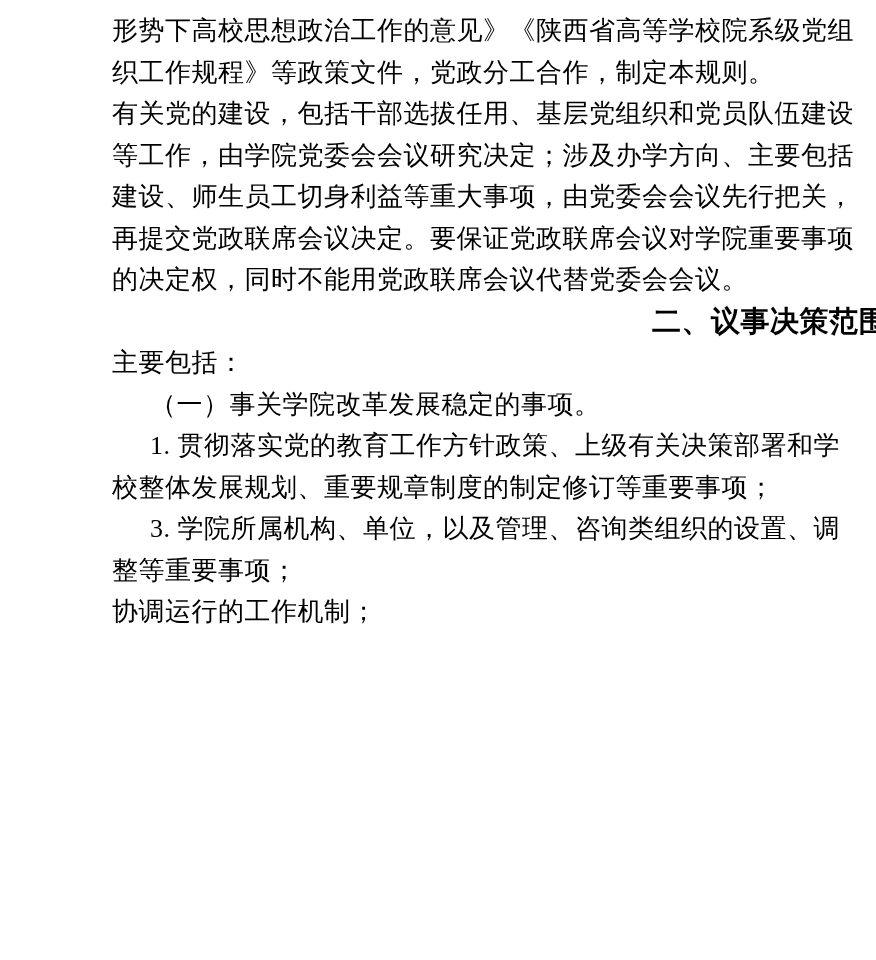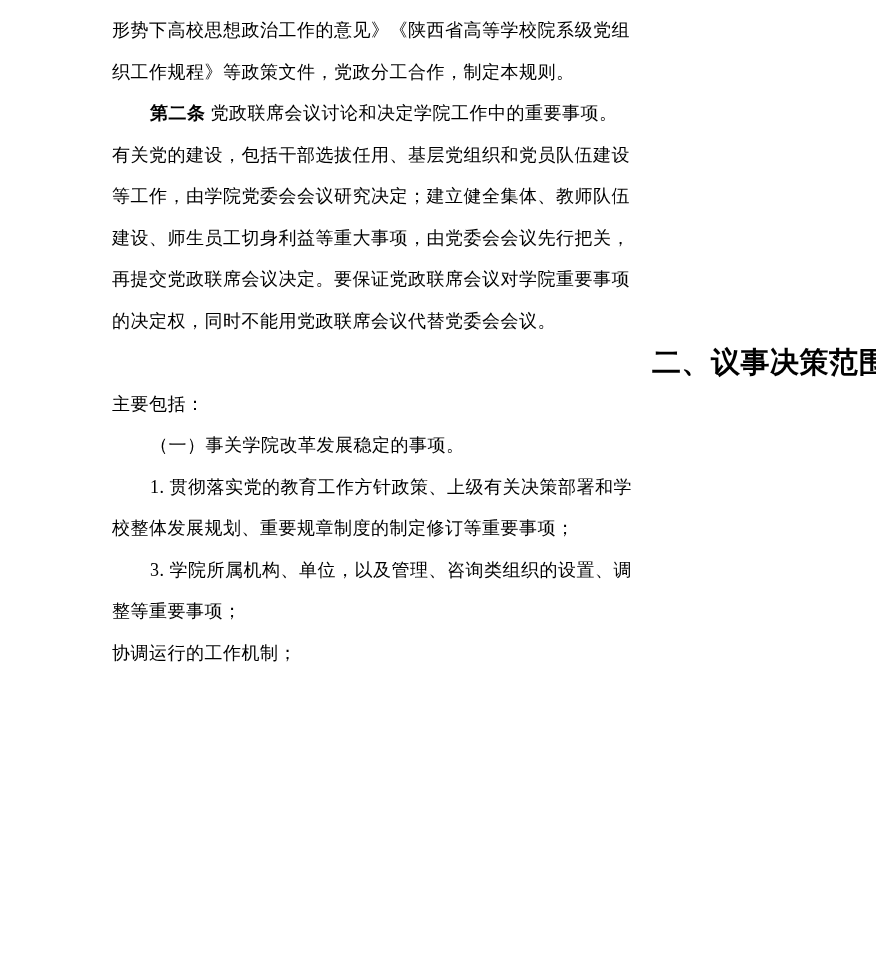--- a/index.html
+++ b/index.html
@@ -22,21 +22,21 @@
     top: 10px;
     width: 700px;
   }
   .para {
     margin: 0;
     padding: 0;
   }
   .line {
     height: 41.5px;
     line-height: 41.5px;
-    font-size: 18px;
+    font-size: 26px;
     white-space: nowrap;
     letter-spacing: 0.5px;
   }
   .line.indent {
     padding-left: 38px;
   }
   .line.heading {
     width: 876px;
     margin-left: -112px;
     padding-left: 12px;
@@ -52,23 +52,22 @@
 </head>
 <body>
 
 <div class="page">
   <div class="content">
       <div class="para">
         <div class="line"><span class="seg">形势下高校思想政治工作的意见》《陕西省高等学校院系级党组</span></div>
         <div class="line"><span class="seg">织工作规程》等政策文件，党政分工合作，制定本规则。</span></div>
       </div>
       <div class="para">
-        <div class="line indent"><span class="seg-bold">第二条 </span><span class="seg">党政联席会议讨论和决定学院工作中的重要事项。</span></div>
         <div class="line"><span class="seg">有关党的建设，包括干部选拔任用、基层党组织和党员队伍建设</span></div>
-        <div class="line"><span class="seg">等工作，由学院党委会会议研究决定；建立健全集体、教师队伍</span></div>
+        <div class="line"><span class="seg">等工作，由学院党委会会议研究决定；涉及办学方向、主要包括</span></div>
         <div class="line"><span class="seg">建设、师生员工切身利益等重大事项，由党委会会议先行把关，</span></div>
         <div class="line"><span class="seg">再提交党政联席会议决定。要保证党政联席会议对学院重要事项</span></div>
         <div class="line"><span class="seg">的决定权，同时不能用党政联席会议代替党委会会议。</span></div>
       </div>
       <div class="para">
         <div class="line heading"><span class="seg-bold">二、议事决策范围</span></div>
       </div>
       <div class="para">
         <div class="line"><span class="seg">主要包括：</span></div>
       </div>

